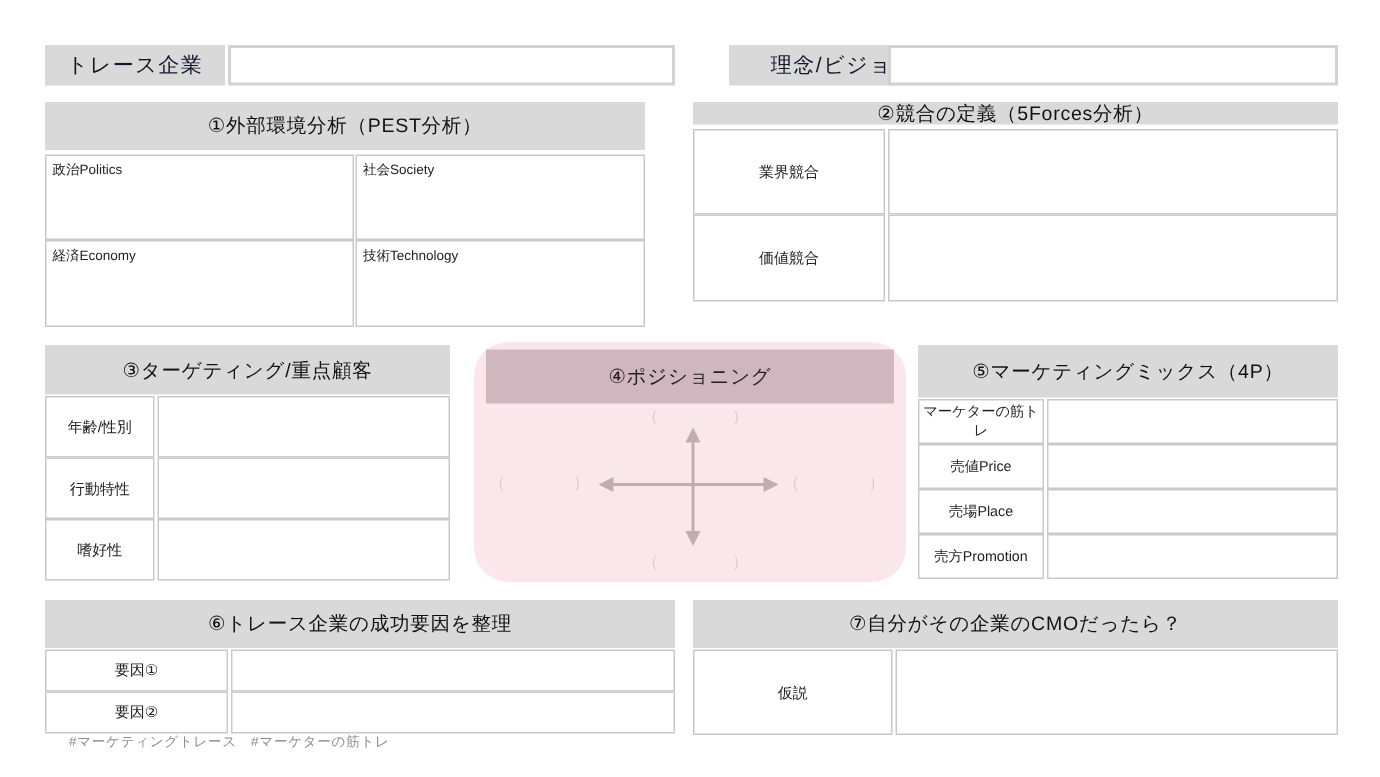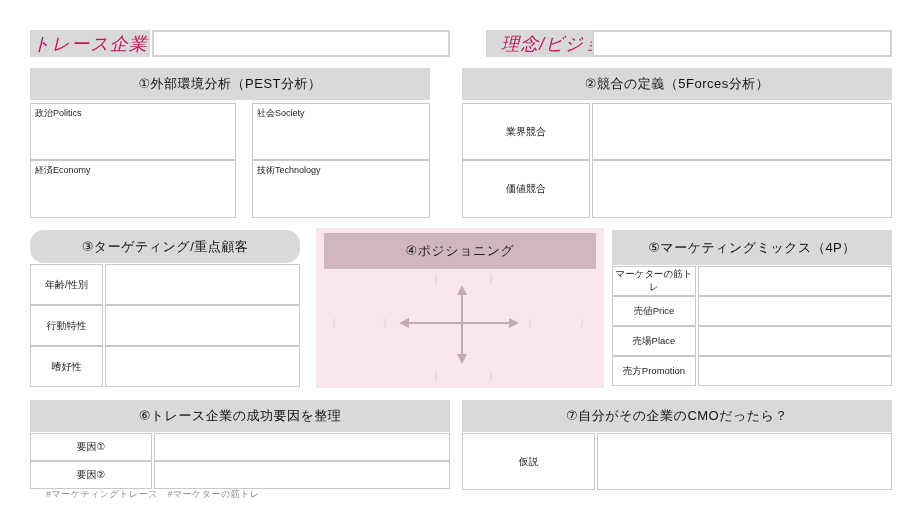--- a/index.html
+++ b/index.html
@@ -9,70 +9,70 @@
   }
   .abs{position:absolute;}
   .gray-box{background:#d9d9d9;display:flex;align-items:center;justify-content:center;}
   .sec-head{background:#d9d9d9;display:flex;align-items:center;justify-content:center;
     font-size:13px;letter-spacing:.5px;color:#111;}
   .input-box{background:#fff;border:2px solid #d2d2d2;box-sizing:border-box;}
   .cell{background:#fff;border:1px solid #c9c9c9;box-sizing:border-box;}
   .label-cell{display:flex;align-items:center;justify-content:center;
     font-size:10px;color:#222;text-align:center;}
   .pest-cell{font-size:9px;color:#222;padding:3px 4px;}
-  .top-label{font-size:18px;color:#be185d;letter-spacing:1px;font-style:italic;}
+  .top-label{font-size:14px;color:#0f172a;letter-spacing:1px;}
   .grid{display:grid;}
   
-  .pos-body{background:#f9e7ec;}
+  .pos-body{background:#f9e7ec;border-radius:23px;}
   .pos-head{background:#d0b7bf;display:flex;align-items:center;justify-content:center;
     font-size:13px;letter-spacing:.5px;color:#222;}
   .paren{position:absolute;color:#ddc6cd;font-size:11px;line-height:12px;}
   .footer{font-size:9px;color:#8c8c8c;letter-spacing:.5px;}
 </style>
 </head>
 <body>
 
 <div class="canvas">
 
   <div class="abs gray-box top-label" style="left:30px;top:30px;width:120px;height:27px;">トレース企業</div>
   <div class="abs input-box" style="left:152px;top:30px;width:298px;height:27px;"></div>
 
   <div class="abs gray-box top-label" style="left:486px;top:30px;width:152px;height:27px;">理念/ビジョン</div>
   <div class="abs input-box" style="left:592px;top:30px;width:300px;height:27px;"></div>
 
   <div class="abs" style="left:30px;top:68px;width:400px;">
     <div class="sec-head" style="height:32px;">①外部環境分析（PEST分析）</div>
-    <div class="grid" style="margin-top:3px;grid-template-columns:206px 1fr;column-gap:16px;grid-template-rows:57px 58px;">
+    <div class="grid" style="margin-top:3px;grid-template-columns:206px 1fr;column-gap:1px;grid-template-rows:57px 58px;">
       <div class="cell pest-cell">
         <span>政治Politics</span>
       </div>
       <div class="cell pest-cell">
         <span>社会Society</span>
       </div>
       <div class="cell pest-cell">
         <span>経済Economy</span>
       </div>
       <div class="cell pest-cell">
         <span>技術Technology</span>
       </div>
     </div>
   </div>
 
   <div class="abs" style="left:462px;top:68px;width:430px;">
-    <div class="sec-head" style="height:32px;">②競合の定義（5Forces分析）</div>
+    <div class="sec-head" style="height:15px;">②競合の定義（5Forces分析）</div>
     <div class="grid" style="margin-top:3px;grid-template-columns:128px 1fr;column-gap:2px;grid-template-rows:57px 58px;">
       <div class="cell label-cell">業界競合</div>
       <div class="cell"></div>
       <div class="cell label-cell">価値競合</div>
       <div class="cell"></div>
     </div>
   </div>
 
   <div class="abs" style="left:30px;top:230px;width:270px;">
-    <div class="sec-head" style="height:33px;border-radius:14px;">③ターゲティング/重点顧客</div>
+    <div class="sec-head" style="height:33px;">③ターゲティング/重点顧客</div>
     <div class="grid" style="margin-top:1px;grid-template-columns:73px 1fr;column-gap:2px;grid-template-rows:41px 41px 41px;">
       <div class="cell label-cell">年齢/性別</div>
       <div class="cell"></div>
       <div class="cell label-cell">行動特性</div>
       <div class="cell"></div>
       <div class="cell label-cell">嗜好性</div>
       <div class="cell"></div>
     </div>
   </div>
 

